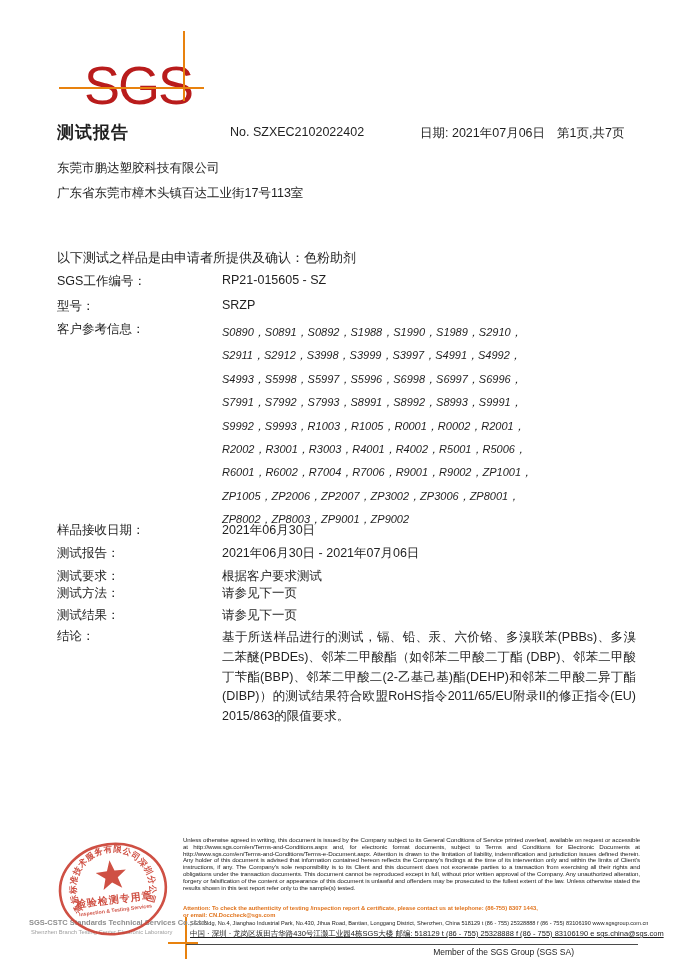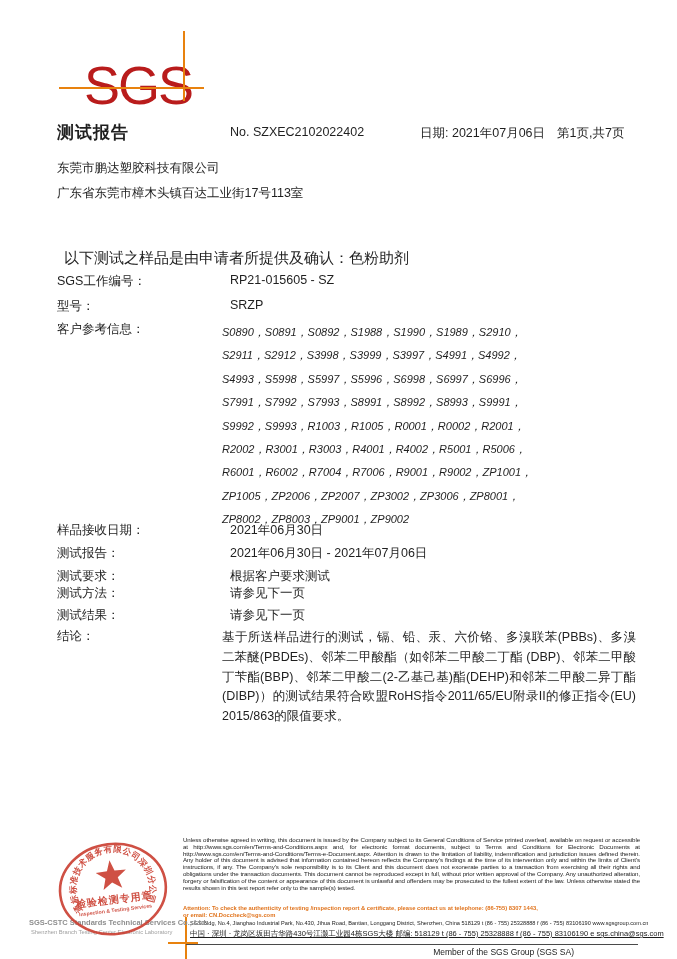--- a/index.html
+++ b/index.html
@@ -14,24 +14,24 @@
   .logo-vline{position:absolute;left:183px;top:31px;width:2px;height:70px;background:#e8820e;}
   
   .title{position:absolute;left:57px;top:121px;font-size:17px;font-weight:700;letter-spacing:1px;}
   .report-no{position:absolute;left:230px;top:125px;font-size:12.5px;}
   .report-date{position:absolute;left:420px;top:125px;font-size:12.5px;}
   .page-info{position:absolute;left:557px;top:125px;font-size:12.5px;}
   
   .applicant-name{position:absolute;left:57px;top:160px;font-size:12.5px;}
   .applicant-address{position:absolute;left:57px;top:185px;font-size:12.5px;}
   
-  .intro{position:absolute;left:64px;top:249px;font-size:15px;}
+  .intro{position:absolute;left:57px;top:249px;font-size:13px;}
   .row{position:absolute;left:0;width:677px;}
   .lbl{position:absolute;left:57px;font-size:12.5px;white-space:nowrap;}
-  .val{position:absolute;left:222px;font-size:12.5px;white-space:nowrap;margin-left:8px;}
+  .val{position:absolute;left:222px;font-size:12.5px;white-space:nowrap;}
   .val-multi{position:absolute;left:222px;font-size:11px;white-space:pre-line;
     line-height:23.4px;width:430px;font-style:italic;}
   .val-para{position:absolute;left:222px;font-size:12.5px;white-space:normal;
     line-height:19.8px;width:414px;text-align:justify;}
   .r0{top:273px}.r1{top:298px}.r2{top:321px}.r3{top:522px}.r4{top:545px}
   .r5{top:568px}.r6{top:585px}.r7{top:607px}.r8{top:628px}
   
   .legal{position:absolute;left:183px;top:837px;width:457px;font-size:6.2px;
     line-height:6.8px;text-align:justify;color:#1c1c1c;letter-spacing:-0.1px;}
   .attention{position:absolute;left:183px;top:905px;width:457px;font-size:5.8px;

